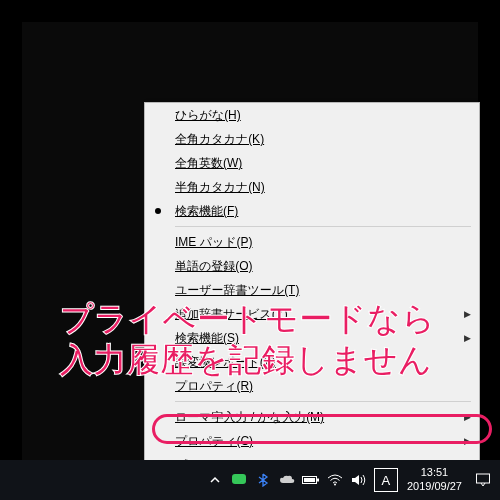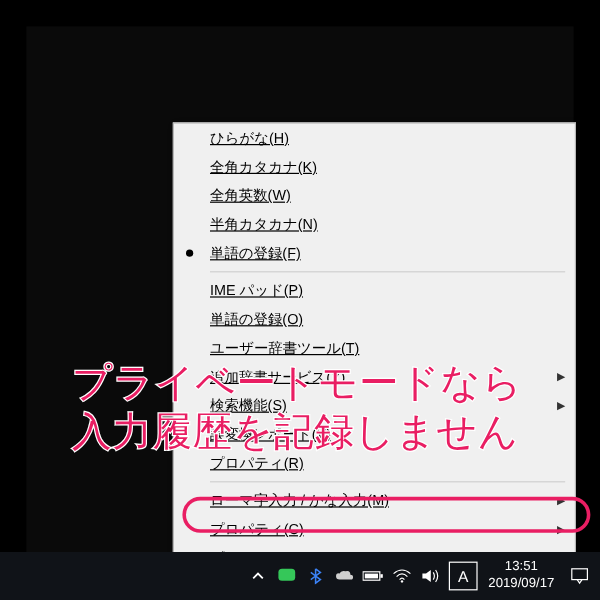--- a/index.html
+++ b/index.html
@@ -43,21 +43,21 @@
     <span class="menu-label">全角カタカナ(K)</span>
   </div>
   <div class="menu-item">
     <span class="menu-label">全角英数(W)</span>
   </div>
   <div class="menu-item">
     <span class="menu-label">半角カタカナ(N)</span>
   </div>
   <div class="menu-item">
     <span class="radio-dot"></span>
-    <span class="menu-label">単語の登録(F)</span>
+    <span class="menu-label">検索機能(F)</span>
   </div>
   <div class="menu-sep"></div>
 
   <div class="menu-item">
     <span class="menu-label">IME パッド(P)</span>
   </div>
   <div class="menu-item">
     <span class="menu-label">単語の登録(O)</span>
   </div>
   <div class="menu-item">
@@ -146,21 +146,21 @@
         <path d="M1 5 H4 L8 2 V12 L4 9 H1 Z" fill="#fff"></path>
         <path d="M10 4 Q12 7 10 10" stroke="#fff" fill="none"></path>
         <path d="M12 2 Q15.5 7 12 12" stroke="#fff" fill="none"></path>
       </svg>
   </div>
   <div class="ime-box">
     <span>A</span>
   </div>
   <div class="clock">
     <span>13:51</span>
-    <span>2019/09/17</span>
+    <span>2019/09/27</span>
   </div>
   <div class="notif">
     <svg width="16" height="16" viewBox="0 0 16 16">
         <rect x="1.5" y="2" width="13" height="9" stroke="#fff" fill="none"></rect>
         <path d="M6 11 L8 14 L10 11" stroke="#fff" fill="none"></path>
       </svg>
   </div>
 </div>
 
 </body></html>

